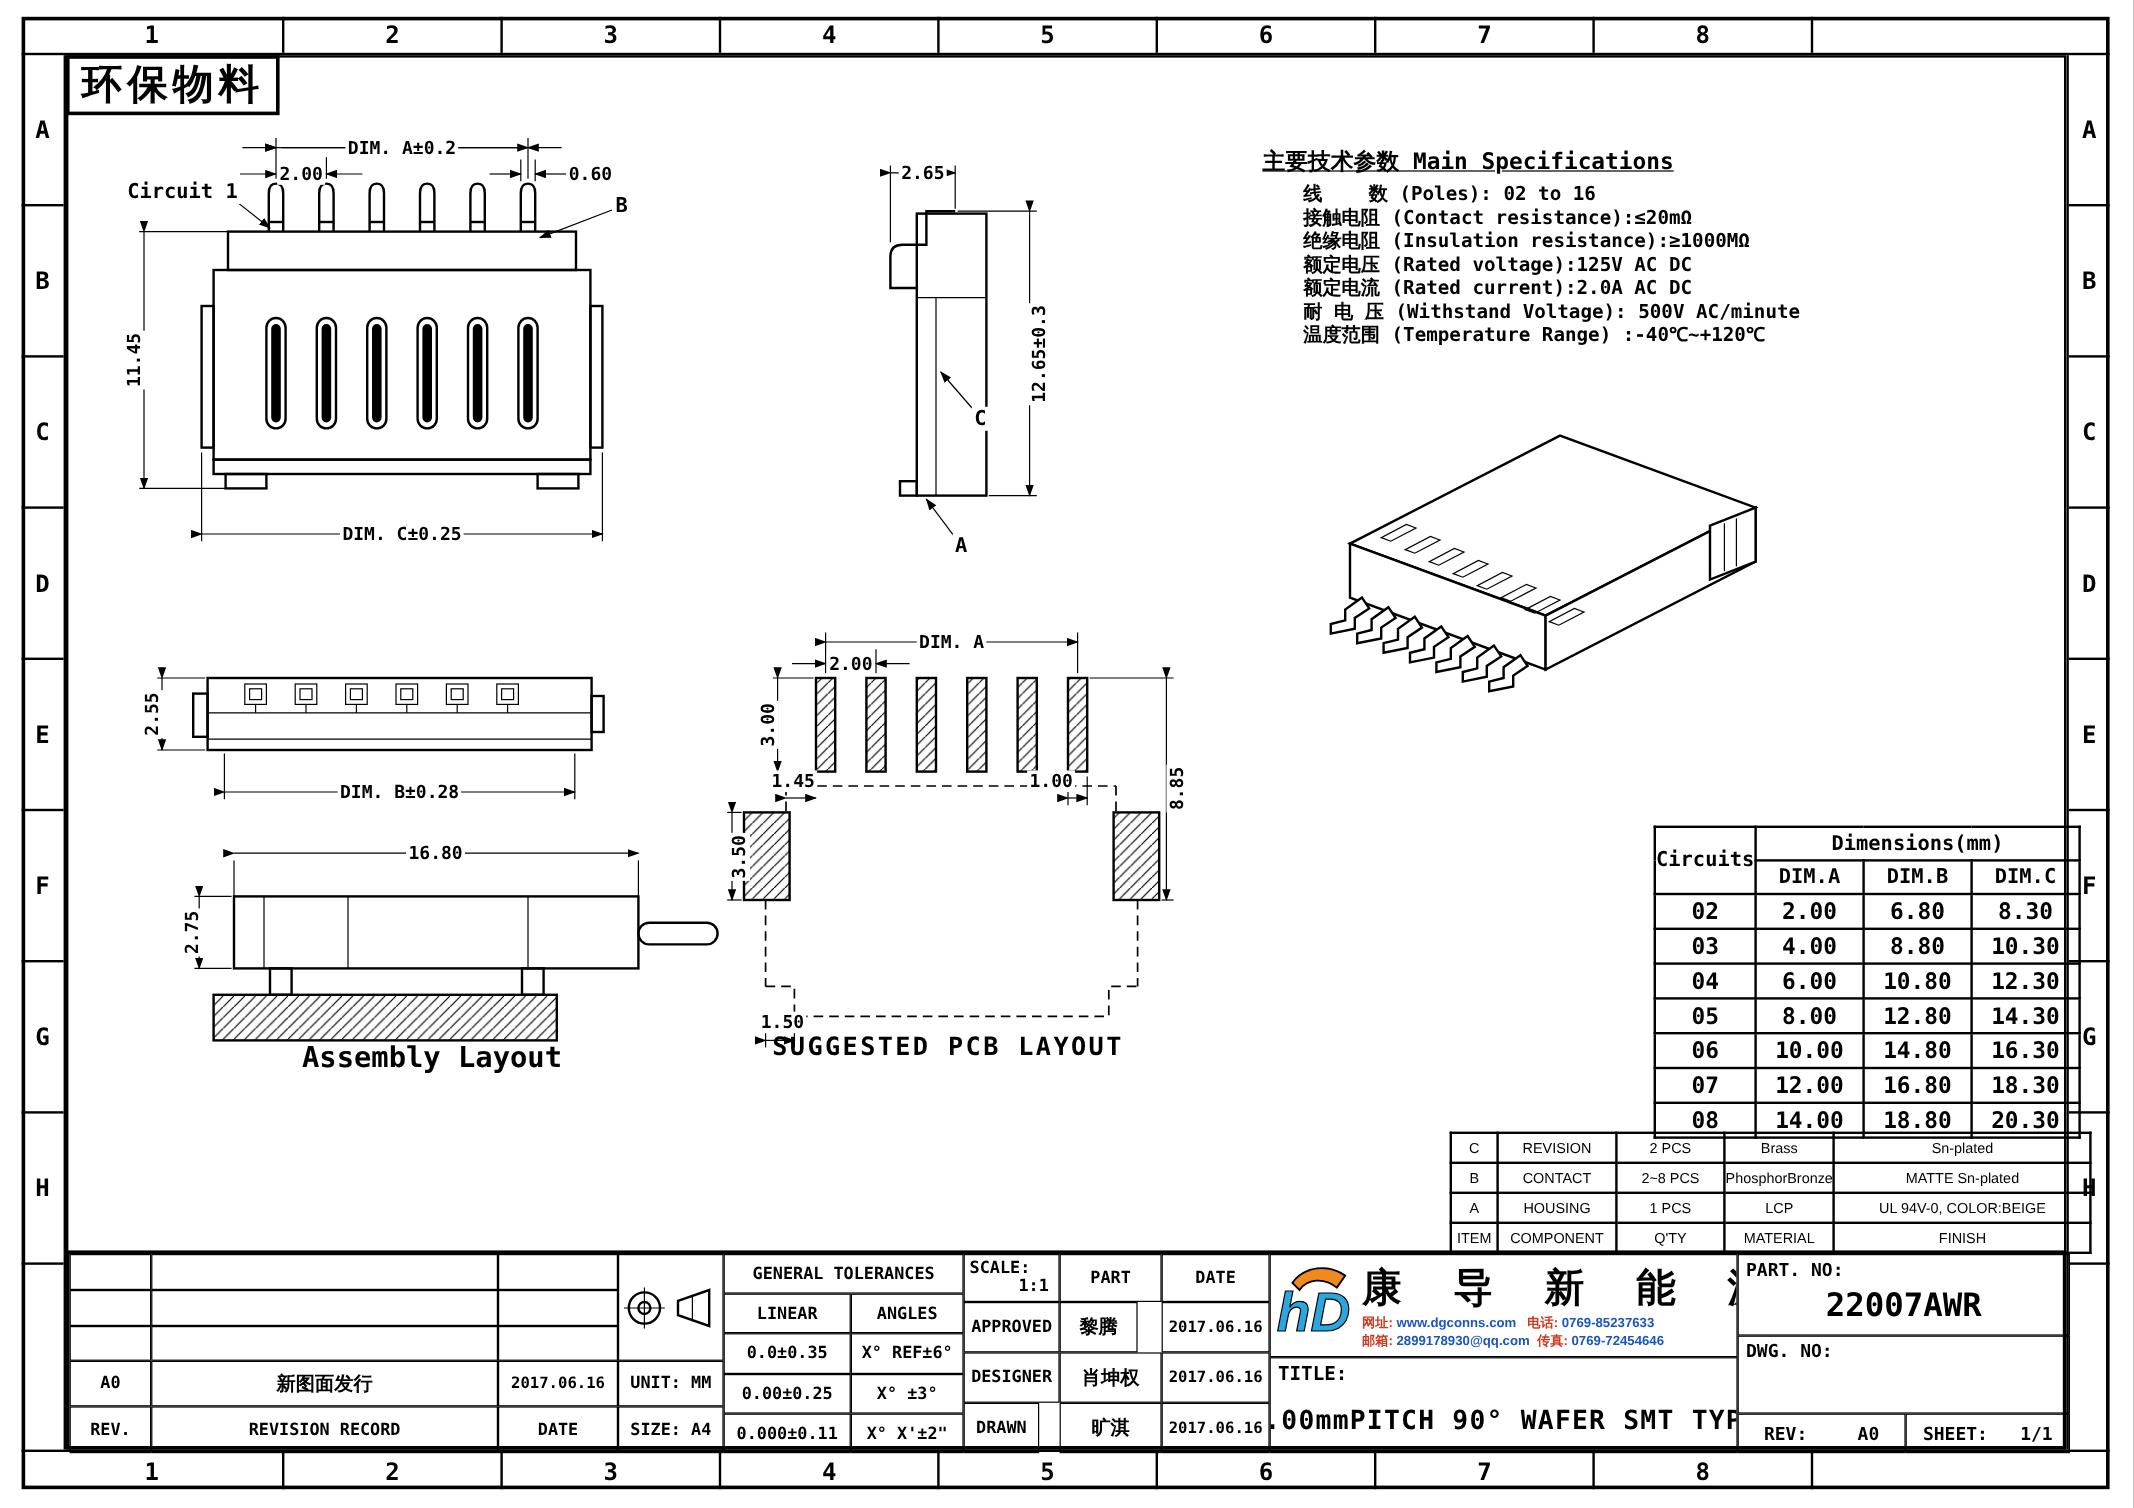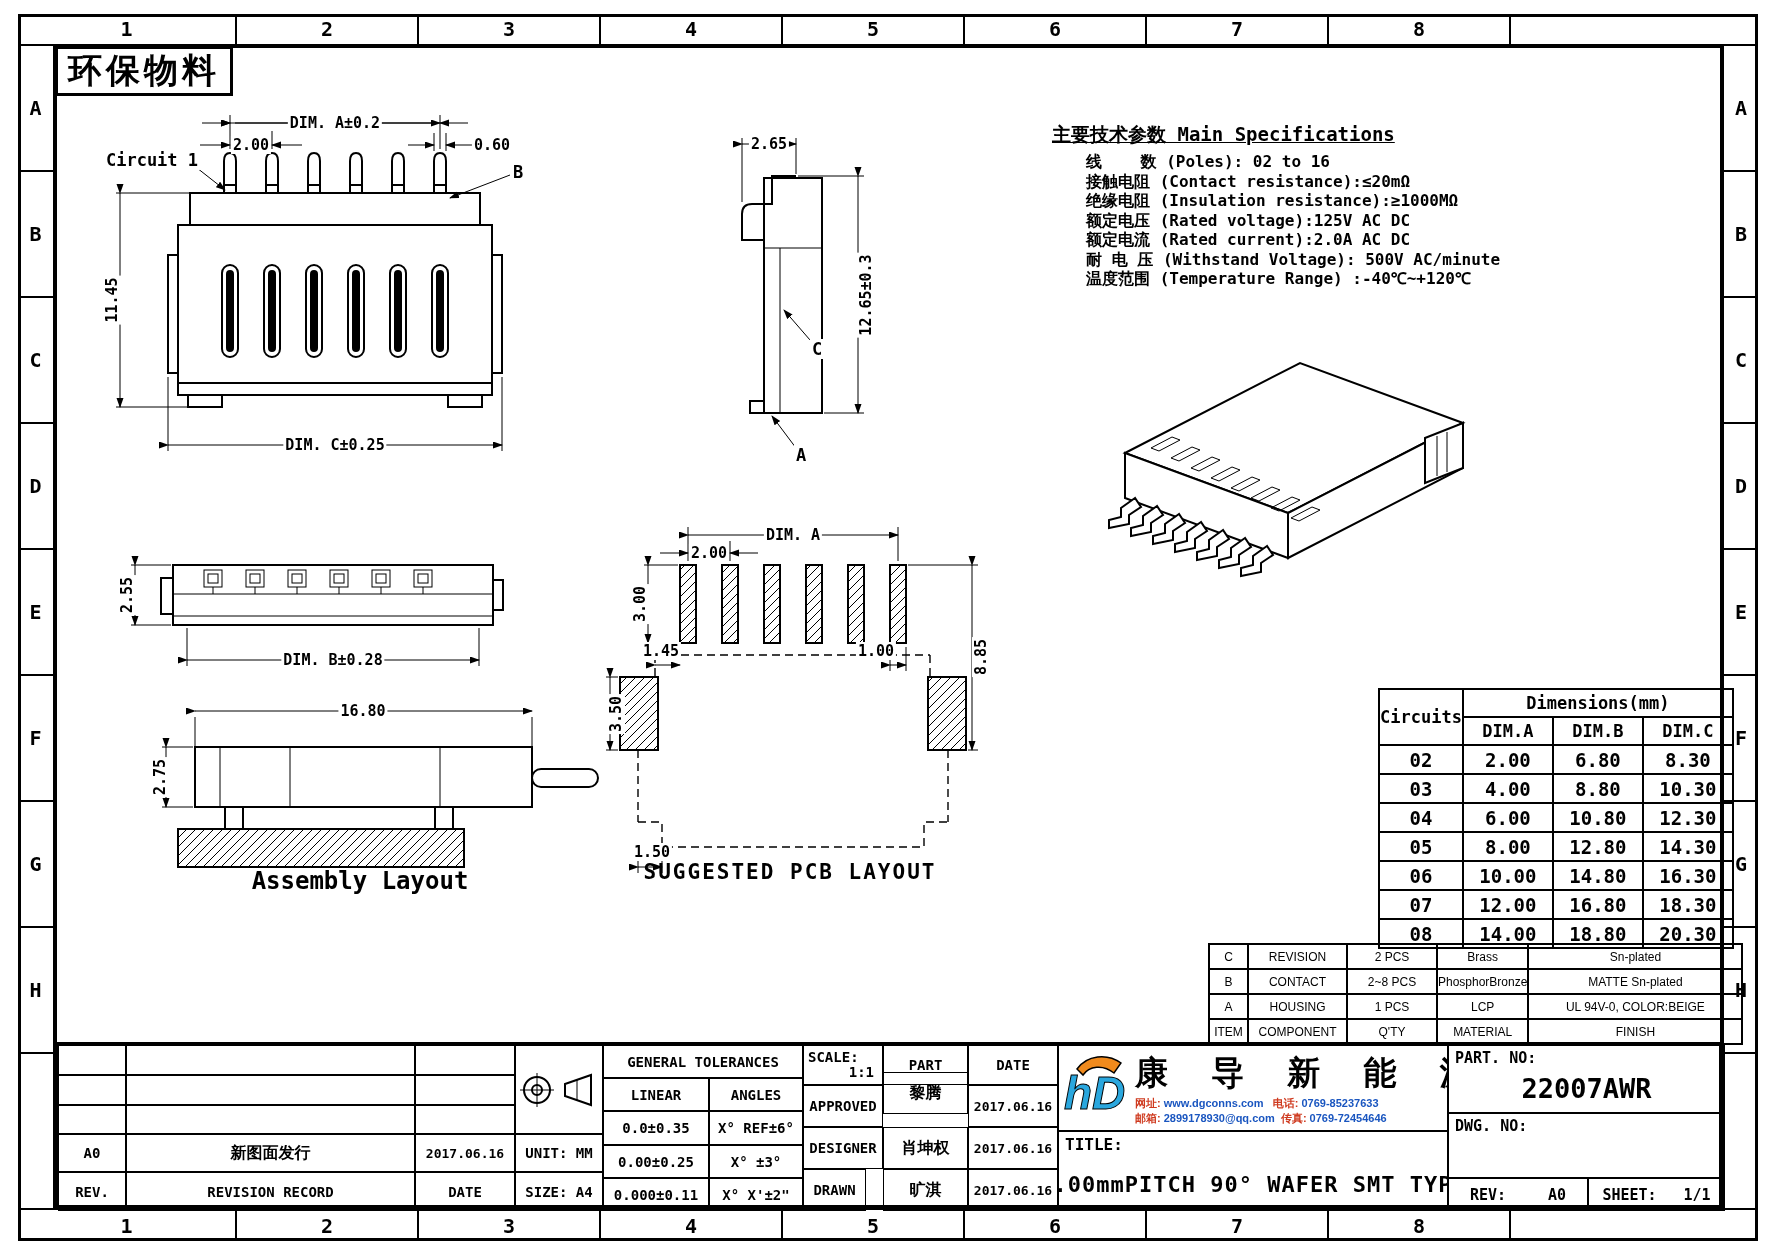--- a/index.html
+++ b/index.html
@@ -505,21 +505,21 @@
     <div class="cell" style="left:651px;top:100px;width:94px;height:33px;">X° ±3°</div>
     <div class="cell" style="left:651px;top:133px;width:94px;height:33px;">X° X'±2"</div>
 
     <div class="cell" style="left:745px;top:0;width:80px;height:40px;flex-direction:column;align-items:flex-start;padding-left:4px;justify-content:center;line-height:15px;">
       <span>SCALE:</span>
       <span style="align-self:flex-end;padding-right:8px;">1:1</span>
     </div>
     <div class="cell" style="left:825px;top:0;width:85px;height:40px;">PART</div>
     <div class="cell" style="left:910px;top:0;width:90px;height:40px;">DATE</div>
     <div class="cell" style="left:745px;top:40px;width:80px;height:42px;">APPROVED</div>
-    <div class="cell cjk" style="left:825px;top:27px;width:85px;height:42px;">黎腾</div>
+    <div class="cell cjk" style="left:825px;top:40px;width:65px;height:42px;">黎腾</div>
     <div class="cell" style="left:910px;top:40px;width:90px;height:42px;font-size:13px;">2017.06.16</div>
     <div class="cell" style="left:745px;top:82px;width:80px;height:42px;">DESIGNER</div>
     <div class="cell cjk" style="left:825px;top:82px;width:85px;height:42px;">肖坤权</div>
     <div class="cell" style="left:910px;top:82px;width:90px;height:42px;font-size:13px;">2017.06.16</div>
     <div class="cell" style="left:745px;top:124px;width:63px;height:42px;">DRAWN</div>
     <div class="cell cjk" style="left:825px;top:124px;width:85px;height:42px;">旷淇</div>
     <div class="cell" style="left:910px;top:124px;width:90px;height:42px;font-size:13px;">2017.06.16</div>
 
     <div class="cell" style="left:1000px;top:0;width:390px;height:86px;justify-content:flex-start;padding-left:4px;">
       <svg width="64" height="74" viewBox="0 0 64 74" style="position:static;flex:none;">

